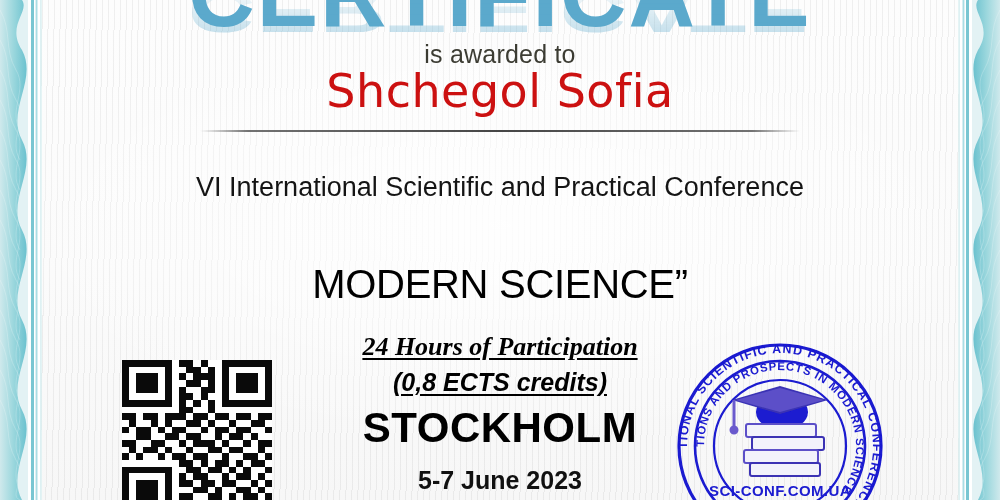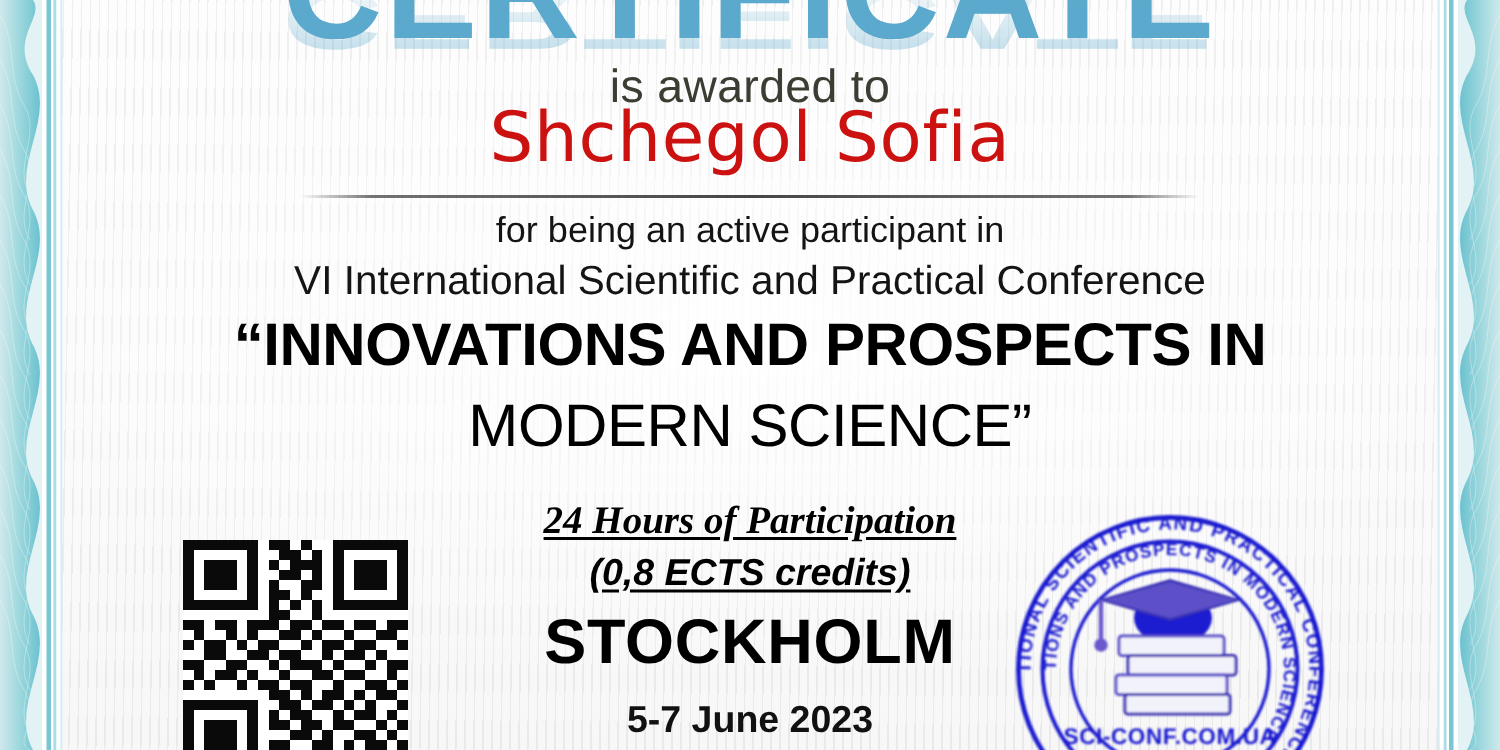--- a/index.html
+++ b/index.html
@@ -99,21 +99,21 @@
     width: 912px;
     height: 500px;
     z-index: 12;
     text-align: center;
   }
 
   .awarded-to {
     position: absolute;
     left: 0; top: 40px;
     width: 912px;
-    font-size: 31px;
+    font-size: 25px;
     color: #3c3c33;
     letter-spacing: 0.2px;
   }
 
   .recipient-name {
     position: absolute;
     left: 0; top: 64px;
     width: 912px;
     font-family: "DejaVu Sans", sans-serif;
     font-size: 46px;
@@ -342,25 +342,23 @@
   </div>
 
   <div class="content">
 
     <div class="awarded-to">is awarded to</div>
 
     <div class="recipient-name">Shchegol Sofia</div>
 
     <div class="name-rule"></div>
 
-    <div class="line-participant">for being an active participant in</div>
 
     <div class="line-conference">VI International Scientific and Practical Conference</div>
 
-    <div class="title-1">“INNOVATIONS AND PROSPECTS IN</div>
 
     <div class="title-2">MODERN SCIENCE”</div>
 
     <div class="hours">24 Hours of Participation</div>
 
     <div class="credits">(0,8 ECTS credits)</div>
 
     <div class="city">STOCKHOLM</div>
 
     <div class="dates">5-7 June 2023</div>

